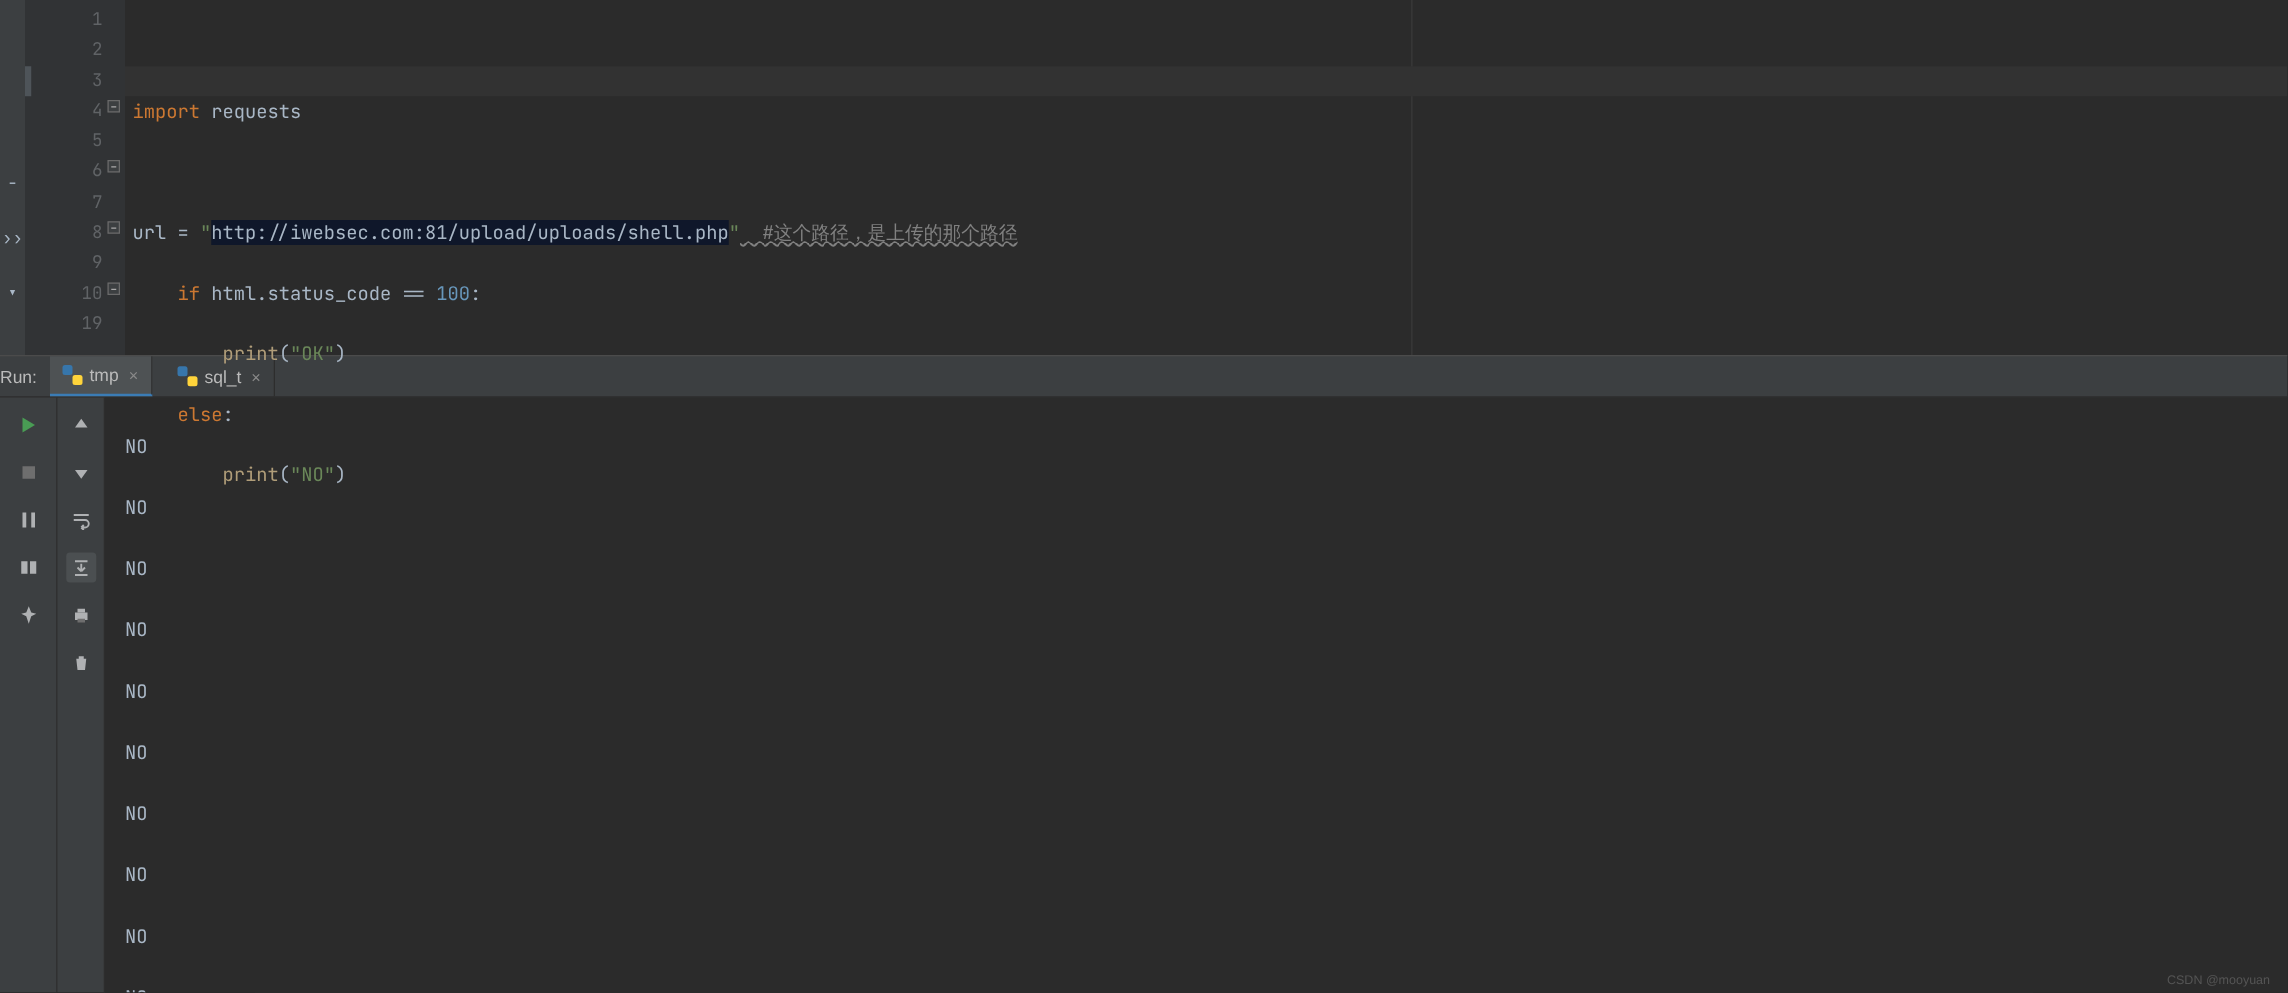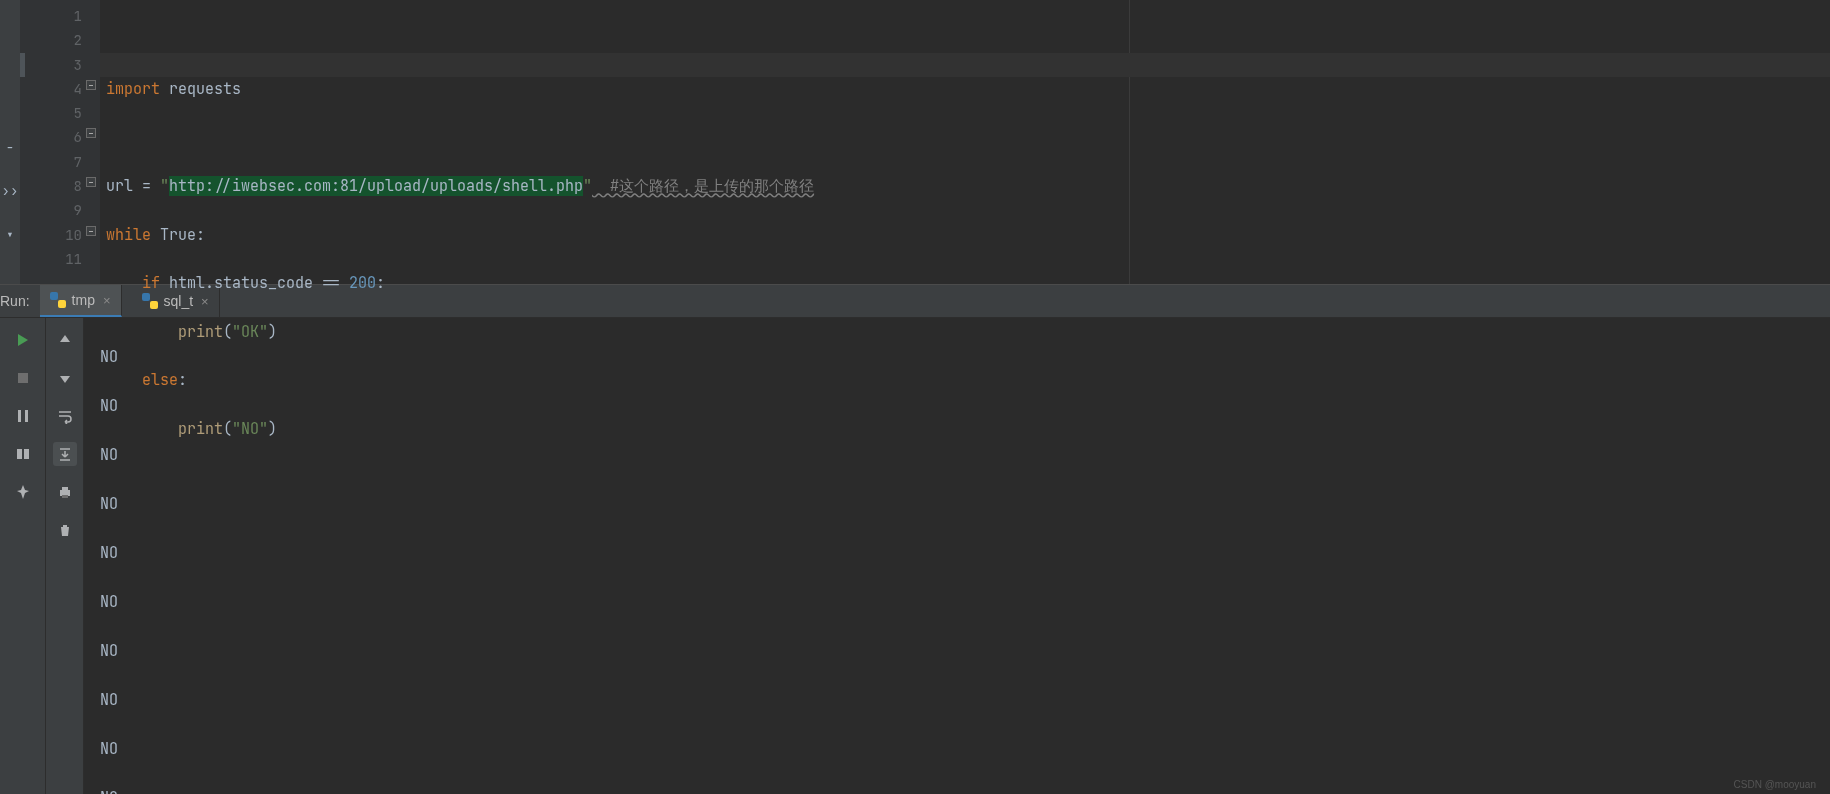--- a/index.html
+++ b/index.html
@@ -93,21 +93,21 @@
     background:#a9b7c6; opacity:.25;
   }
 
   .kw   { color: #cc7832; }
   .str  { color: #6a8759; }
   .num  { color: #6897bb; }
   .fn   { color: #b09d79; }
   .id   { color: #a9b7c6; }
   .comm { color: #808080; margin-top: 28px; }
   .link { color: #287bde; }
-  .sel  { background: #14532d; color: #a9b7c6; }
+  .sel  { background: #0f172a; color: #a9b7c6; }
   .wavy {
     text-decoration: underline wavy #808080;
     text-decoration-skip-ink: none;
   }
 
   
   .run-header {
     display: flex;
     align-items: center;
     height: 34px;
@@ -202,37 +202,36 @@
     <div>1</div>
     <div>2</div>
     <div>3</div>
     <div>4</div>
     <div>5</div>
     <div>6</div>
     <div>7</div>
     <div>8</div>
     <div>9</div>
     <div>10</div>
-    <div>11</div>
+    <div>19</div>
     <div class="fold-marks">
       <div class="fold" style="top:80px"></div>
       <div class="fold" style="top:128px"></div>
       <div class="fold" style="top:177px"></div>
       <div class="fold" style="top:226px"></div>
     </div>
   </div>
 
   <div class="code">
     <div class="right-margin"></div>
     <div class="caret-line"><div class="caret-line-left"></div></div>
 <div><span class="kw">import</span> <span class="id">requests</span></div>
 <div>&nbsp;</div>
 <div style="position:relative;z-index:2"><span>url = </span><span class="str">"</span><span class="sel link">http://iwebsec.com:81/upload/uploads/shell.php</span><span class="str">"</span><span class="comm wavy">  #这个路径，是上传的那个路径</span></div>
-<div><span class="kw">while</span><span> True:</span></div>
-<div><span class="kw">    if</span><span> html.status_code == </span><span class="num">200</span><span>:</span></div>
+<div><span class="kw">    if</span><span> html.status_code == </span><span class="num">100</span><span>:</span></div>
 <div><span>        </span><span class="fn">print</span><span>(</span><span class="str">"OK"</span><span>)</span></div>
 <div><span>    </span><span class="kw">else</span><span>:</span></div>
 <div><span>        </span><span class="fn">print</span><span>(</span><span class="str">"NO"</span><span>)</span></div>
 <div>&nbsp;</div>
   </div>
 </div>
 
 <div class="run-header">
   <span class="run-label">Run:</span>
   <div class="tab active">

